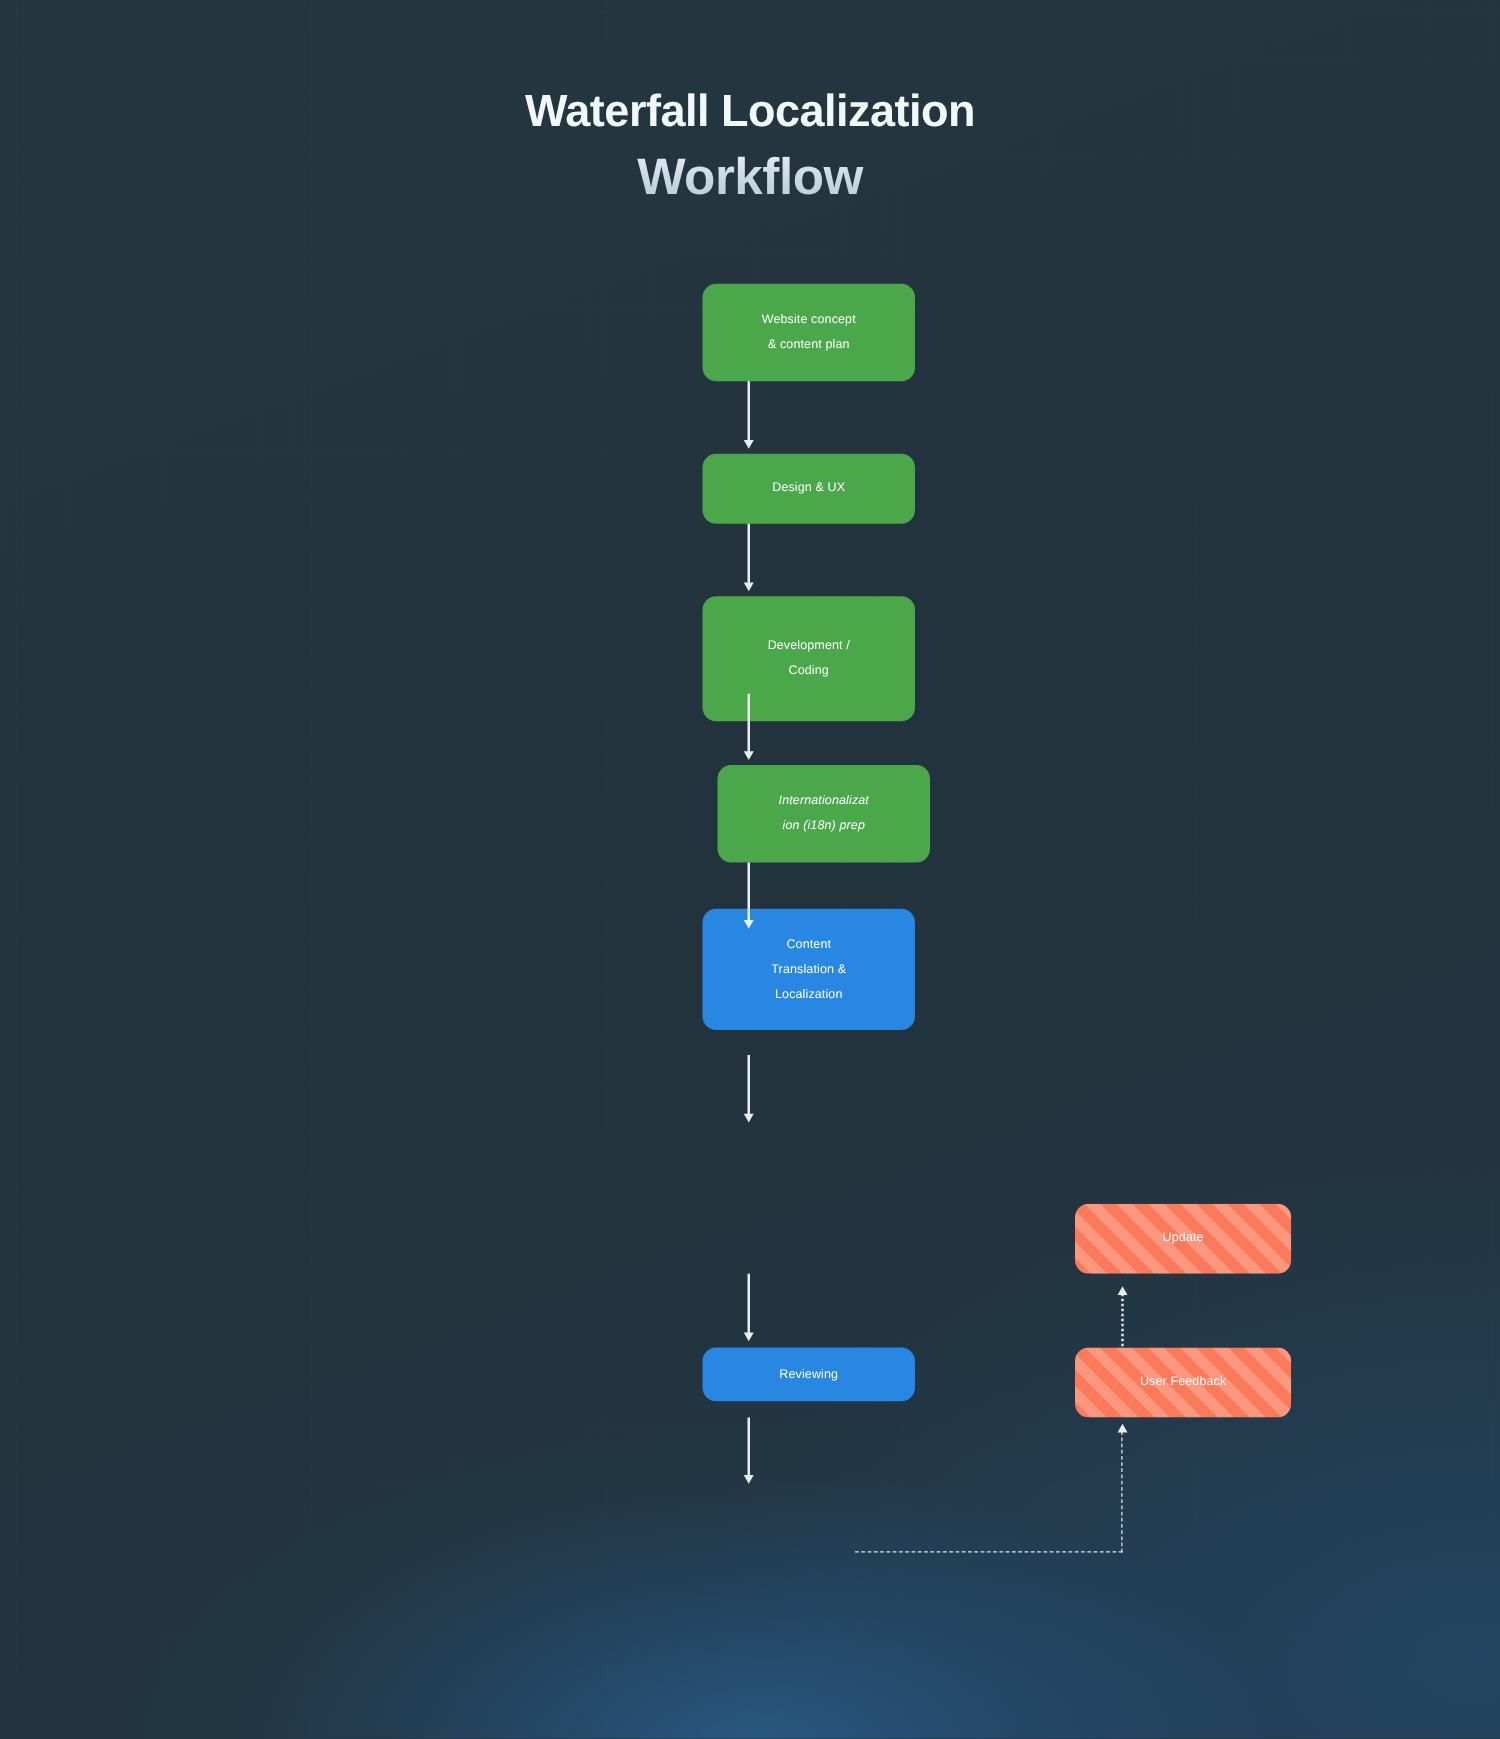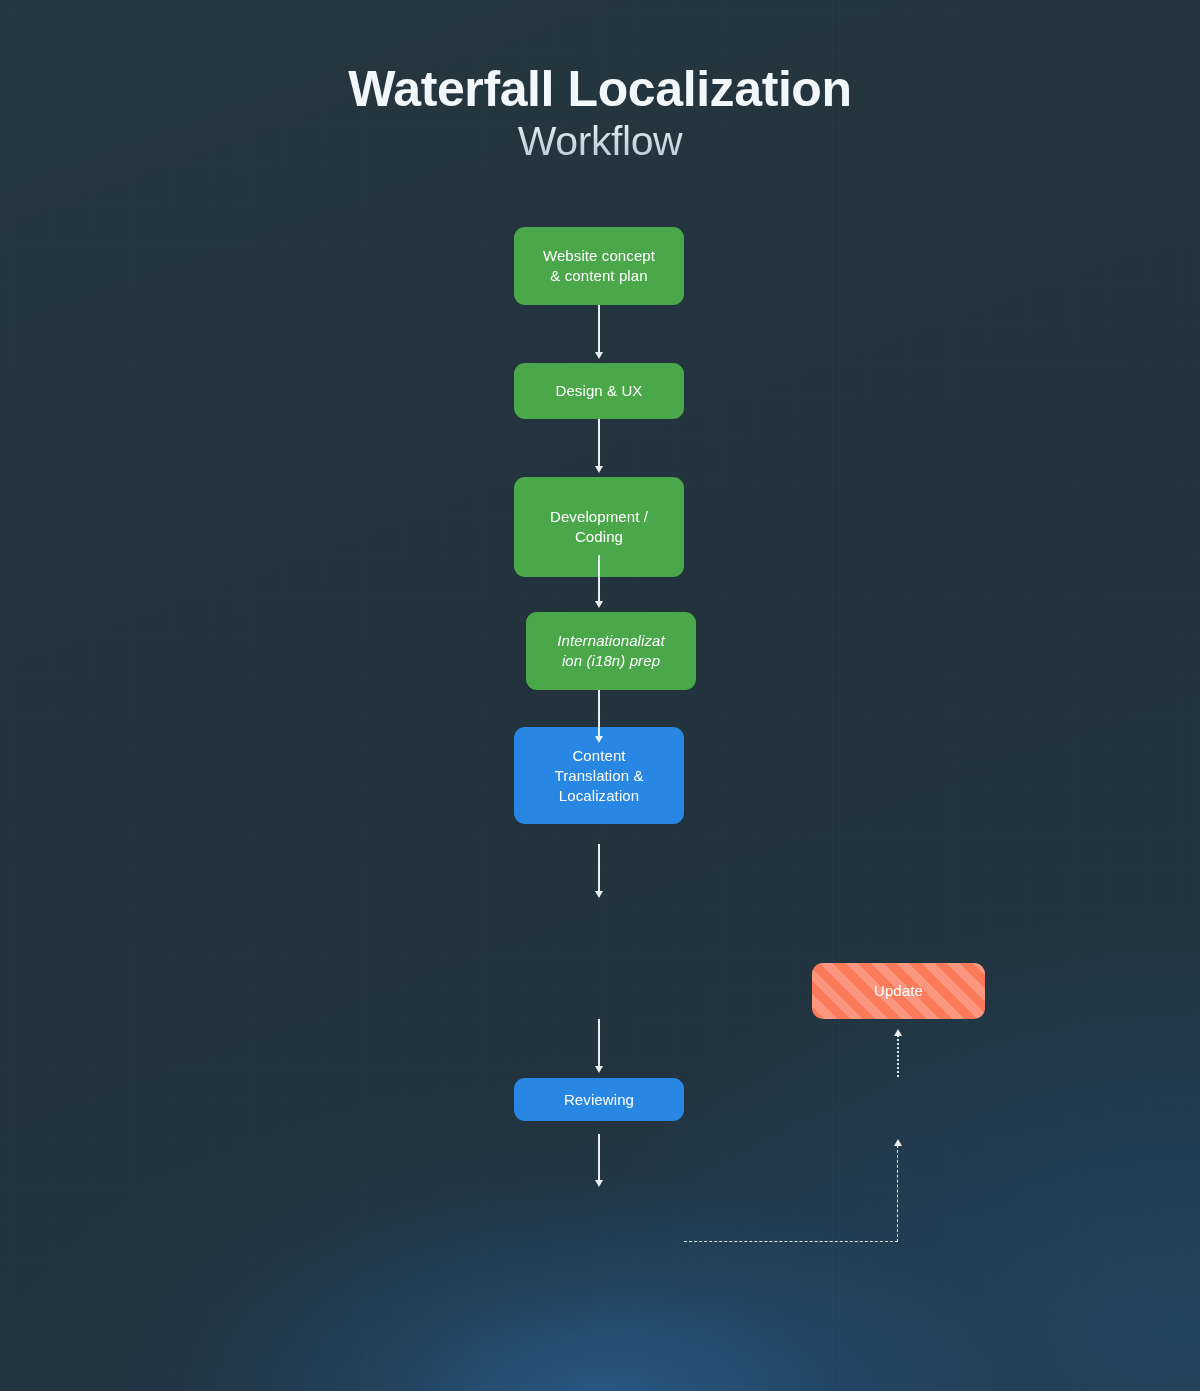--- a/index.html
+++ b/index.html
@@ -49,53 +49,54 @@
 
   
   #title-block {
     position: absolute;
     left: 0; right: 0;
     top: 63px;
     text-align: center;
   }
   .title-line-1 {
     display: block;
-    font-size: 50px;
+    font-size: 36px;
     font-weight: 700;
     letter-spacing: -0.4px;
     color: #f2f7fa;
     line-height: 52px;
   }
   .title-line-2 {
     display: block;
     font-size: 41px;
-    font-weight: 400;
+    font-weight: 700;
     letter-spacing: -0.4px;
     line-height: 52px;
     background: linear-gradient(180deg, #eef4f8 0%, #c9d8e2 55%, #b6c9d6 100%);
     -webkit-background-clip: text;
     background-clip: text;
     color: transparent;
   }
 
   
   .node {
     position: absolute;
     display: flex;
     align-items: center;
     justify-content: center;
     text-align: center;
     border-radius: 11px;
     color: #ffffff;
-    font-size: 15px;
+    font-size: 10px;
     line-height: 20px;
     font-weight: 500;
     letter-spacing: 0.1px;
     padding: 4px 10px;
     white-space: pre-line;
+    margin-left: 48px;
   }
   .node.green { background: #4AA84A; }
   .node.blue  { background: #2787E3; }
   .node.orange {
     background-color: #FA7A5A;
     background-image: repeating-linear-gradient(
       45deg,
       rgba(255,255,255,0.00) 0px,
       rgba(255,255,255,0.00) 9px,
       rgba(255,255,255,0.22) 9px,
@@ -170,20 +171,21 @@
   <div class="node blue" style="left:514px; top:727px;  width:170px; height:97px;">Content
 Translation &amp;
 Localization</div>
 
 
   <div class="node blue" style="left:514px; top:1078px; width:170px; height:43px;">Reviewing</div>
 
 
   <div class="node orange" style="left:812px; top:963px;  width:173px; height:56px;">Update</div>
 
+  <div class="node orange" style="left:812px; top:1078px; width:173px; height:56px;">User Feedback</div>
 
   <div class="conn">
     <div class="vline" style="left:598.2px; top:305px; height:48px;"></div>
     <div class="arrow-down" style="left:594.5px; top:352px;"></div>
   </div>
 
   <div class="conn">
     <div class="vline" style="left:598.2px; top:419px; height:48px;"></div>
     <div class="arrow-down" style="left:594.5px; top:466px;"></div>
   </div>

